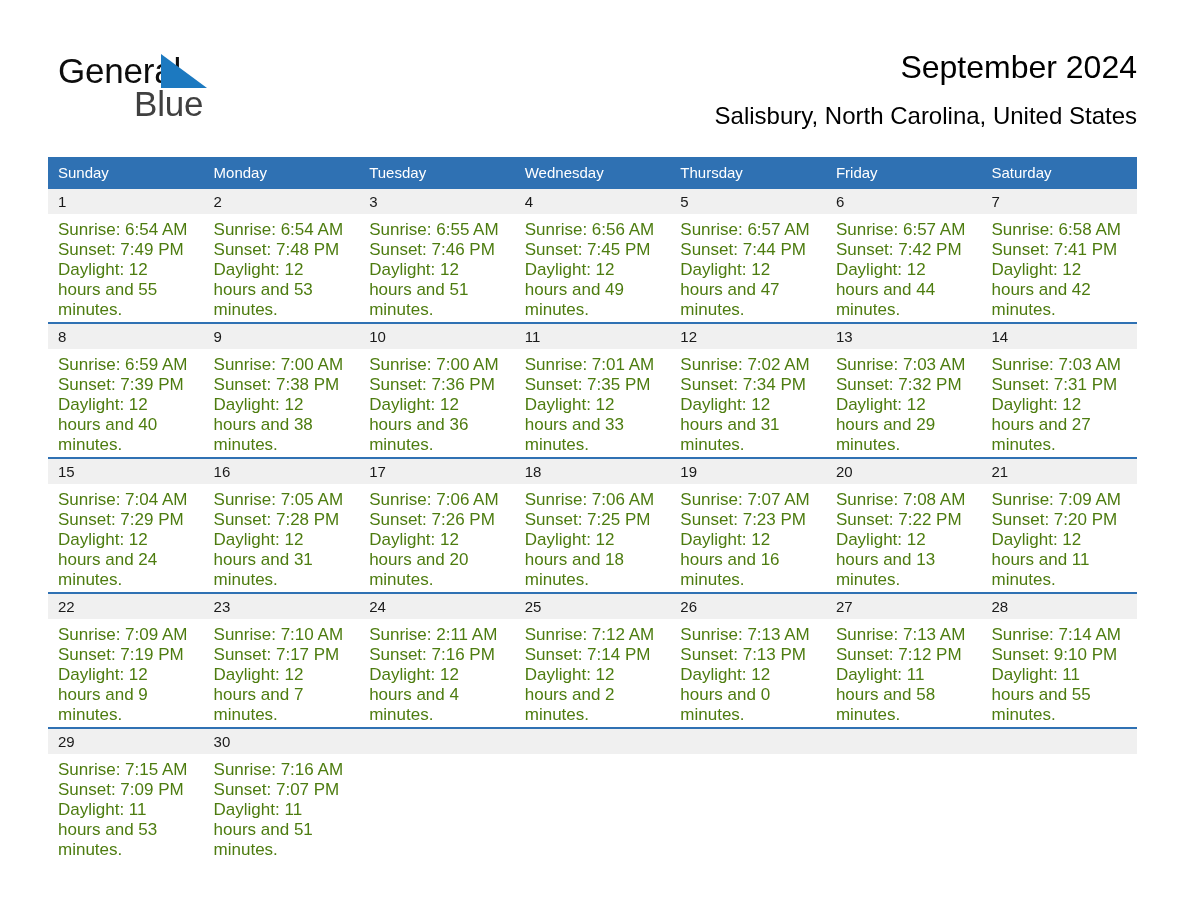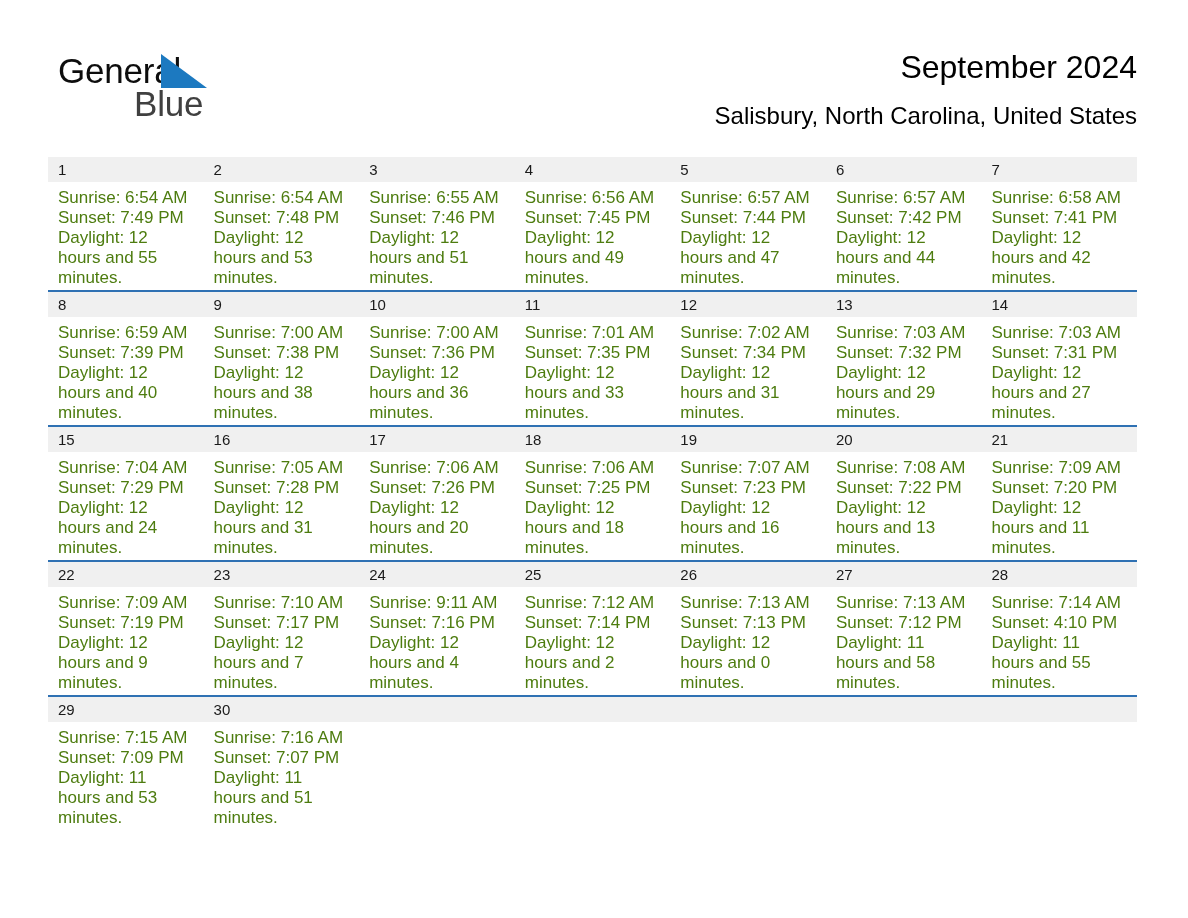--- a/index.html
+++ b/index.html
@@ -184,20 +184,29 @@
 
     <div class="title-block">
       <div class="cal-title">September 2024</div>
       <div class="cal-subtitle">Salisbury, North Carolina, United States</div>
     </div>
 
   </div>
 
   <div class="calendar">
 
+    <div class="dow-row">
+      <div class="dow-cell">Sunday</div>
+      <div class="dow-cell">Monday</div>
+      <div class="dow-cell">Tuesday</div>
+      <div class="dow-cell">Wednesday</div>
+      <div class="dow-cell">Thursday</div>
+      <div class="dow-cell">Friday</div>
+      <div class="dow-cell">Saturday</div>
+    </div>
 
     <div id="weeks-container">
         <div class="week">
           <div class="week-row">
             <div class="day-cell">
               <div class="daynum-band">
                 <div class="daynum">1</div>
               </div>
               <div class="day-info">
                 <div>Sunrise: 6:54 AM</div>
@@ -435,21 +444,21 @@
                 <div>Sunrise: 7:10 AM</div>
                 <div>Sunset: 7:17 PM</div>
                 <div class="wrap2">Daylight: 12 hours and 7 minutes.</div>
               </div>
             </div>
             <div class="day-cell">
               <div class="daynum-band">
                 <div class="daynum">24</div>
               </div>
               <div class="day-info">
-                <div>Sunrise: 9:11 AM</div>
+                <div>Sunrise: 2:11 AM</div>
                 <div>Sunset: 7:16 PM</div>
                 <div class="wrap2">Daylight: 12 hours and 4 minutes.</div>
               </div>
             </div>
             <div class="day-cell">
               <div class="daynum-band">
                 <div class="daynum">25</div>
               </div>
               <div class="day-info">
                 <div>Sunrise: 7:12 AM</div>
@@ -476,21 +485,21 @@
                 <div>Sunset: 7:12 PM</div>
                 <div class="wrap2">Daylight: 11 hours and 58 minutes.</div>
               </div>
             </div>
             <div class="day-cell">
               <div class="daynum-band">
                 <div class="daynum">28</div>
               </div>
               <div class="day-info">
                 <div>Sunrise: 7:14 AM</div>
-                <div>Sunset: 4:10 PM</div>
+                <div>Sunset: 9:10 PM</div>
                 <div class="wrap2">Daylight: 11 hours and 55 minutes.</div>
               </div>
             </div>
           </div>
         </div>
         <div class="week last">
           <div class="week-row">
             <div class="day-cell">
               <div class="daynum-band">
                 <div class="daynum">29</div>

